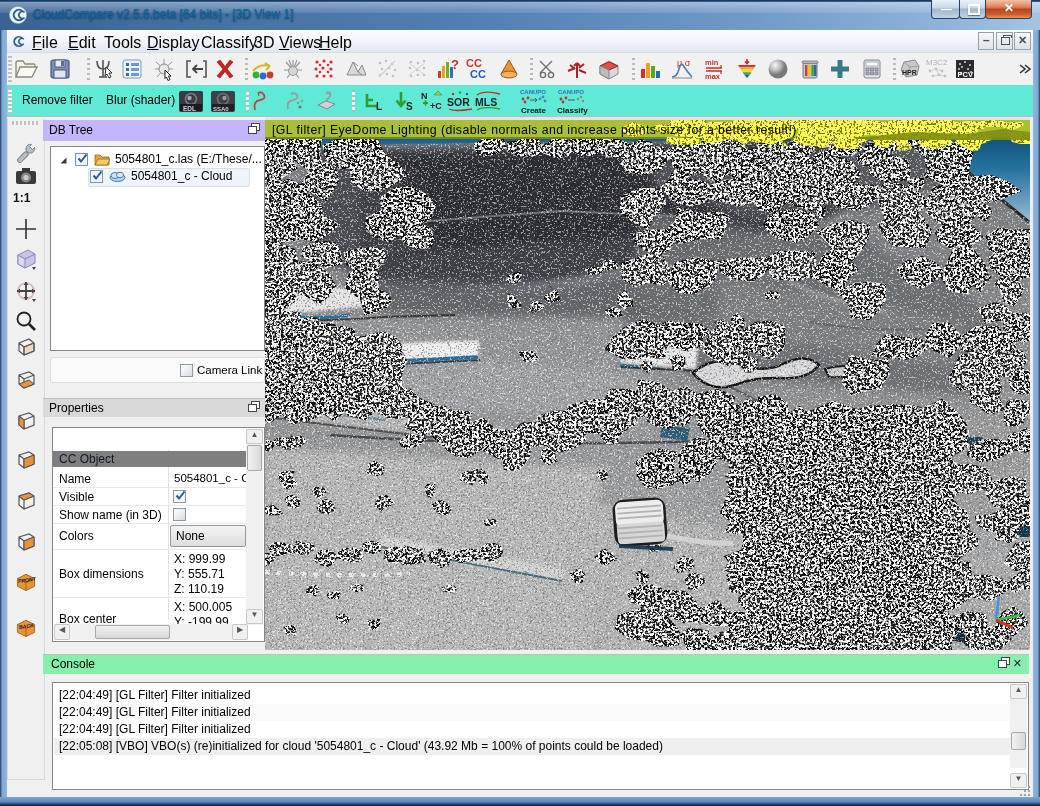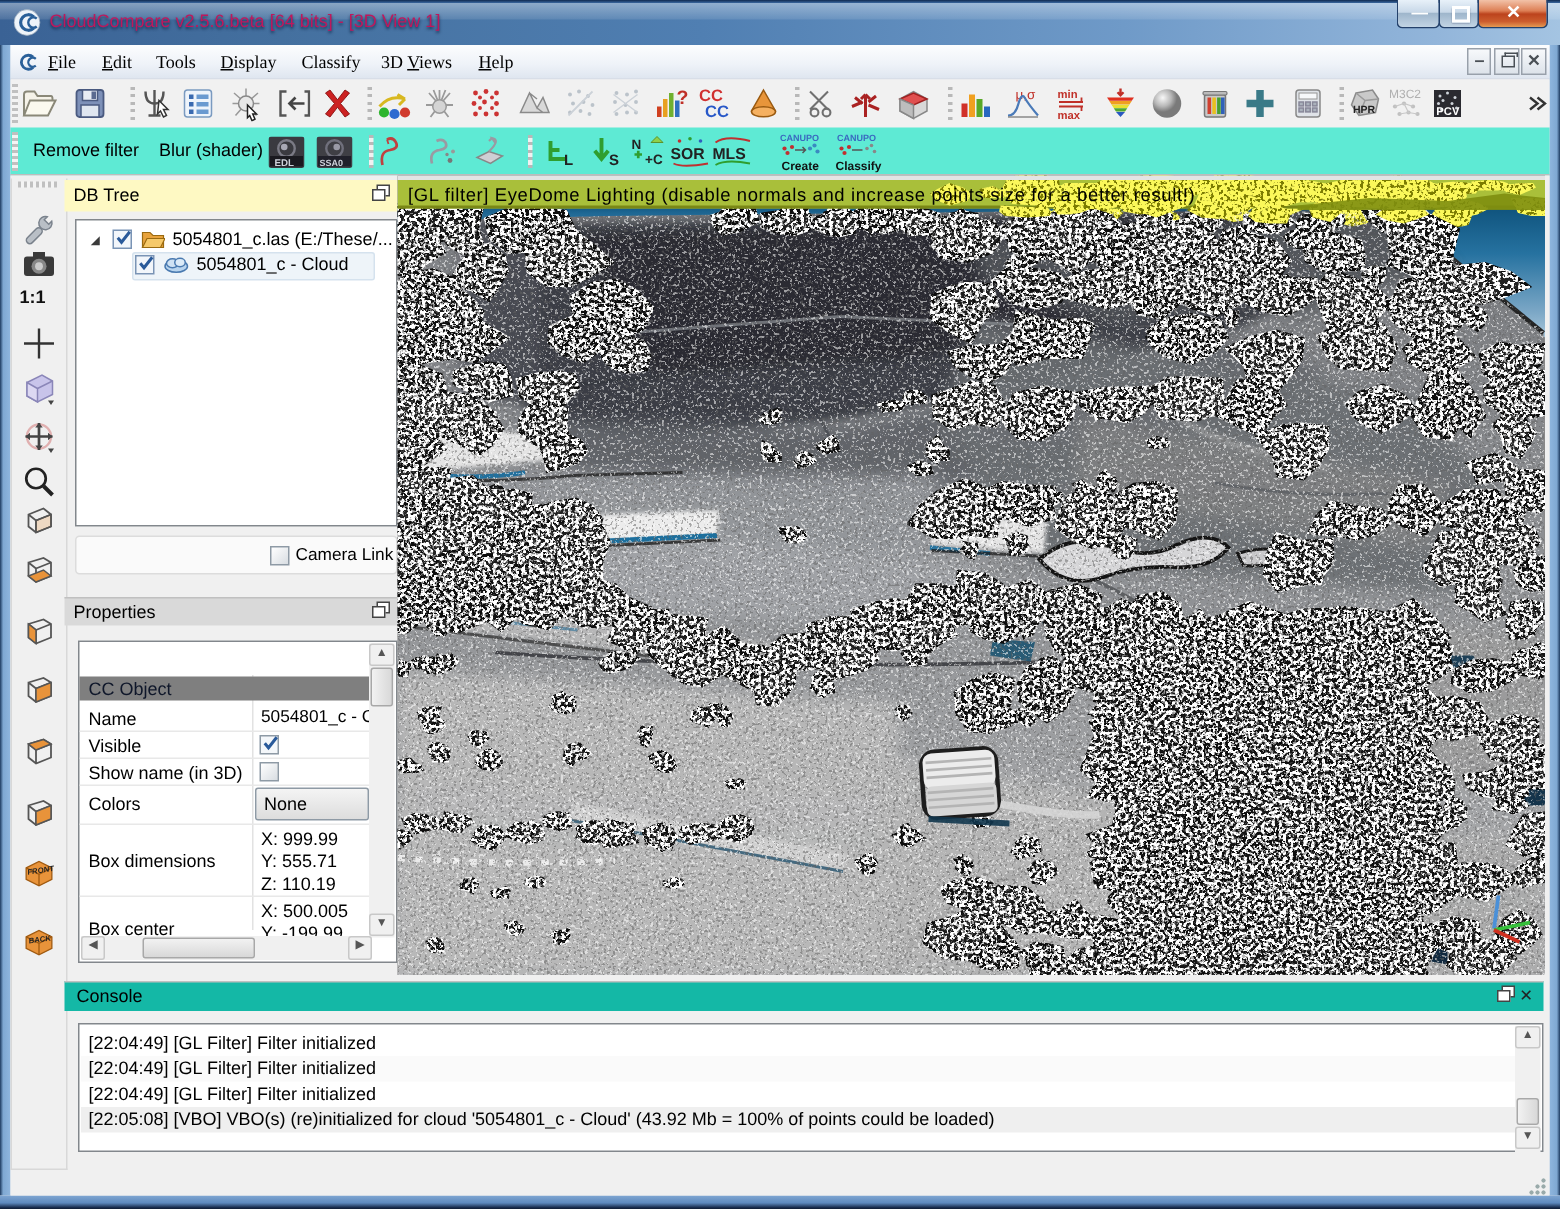--- a/index.html
+++ b/index.html
@@ -6,61 +6,61 @@
 #win{position:absolute;left:0;top:0;width:1040px;height:806px;}
 .abs{position:absolute;}
 
 #titlebar{left:0;top:0;width:1040px;height:30px;
  background:linear-gradient(90deg,#3a6295 0%,#44709f 18%,#507fb2 45%,#6f9ac8 72%,#92b5da 92%,#a4c4e2 100%);}
 #titlebar:before{content:"";position:absolute;left:0;top:0;width:100%;height:13px;background:linear-gradient(180deg,rgba(255,255,255,.42),rgba(255,255,255,.10));}
 #titlebar:after{content:"";position:absolute;left:0;top:0;width:100%;height:2px;background:linear-gradient(180deg,#102a50,#3a68a0);}
 #borderL{left:0;top:30px;width:7px;height:767px;background:linear-gradient(90deg,#1d3a5f,#7fa8d2 30%,#8fb6de);}
 #borderR{left:1033px;top:30px;width:7px;height:767px;background:linear-gradient(90deg,#8fb6de,#7fa8d2 70%,#1d3a5f);}
 #borderB{left:0;top:797px;width:1040px;height:9px;background:linear-gradient(180deg,#7fa6d2,#5d89bd 55%,#16294a 90%,#101d33);}
-#titletext{left:33px;top:7px;color:#be185d;font-size:12px;text-shadow:0 1px 2px rgba(10,30,60,.8);}
+#titletext{left:33px;top:7px;color:#0369a1;font-size:12px;text-shadow:0 1px 2px rgba(10,30,60,.8);}
 #applogo{left:9px;top:6px;width:19px;height:18px;}
 
 .capbtn{top:0;height:19px;border:1px solid #24416b;border-top:none;box-sizing:border-box;background:linear-gradient(180deg,#e8f1f9 0%,#c8d8e8 45%,#9fb6cc 50%,#c2d4e4 100%);border-radius:0 0 4px 4px;}
 #btnmin{left:931px;width:29px;}
 #btnmax{left:959px;width:27px;}
 #btnclose{left:985px;width:47px;background:linear-gradient(180deg,#f2c2a8 0%,#dd7f55 40%,#bc431d 52%,#cc5d2e 80%,#e59a52 100%);}
 .capglyph{position:absolute;color:#fff;font-weight:bold;}
 
 #menubar{left:7px;top:30px;width:1026px;height:23px;background:linear-gradient(180deg,#fcfdfe,#eef2f8 60%,#dfe6f0);border-bottom:1px solid #d8dee8;box-sizing:border-box;}
-.menu{position:absolute;top:4px;font-size:12px;color:#000;font-family:Liberation Serif, serif;}
+.menu{position:absolute;top:4px;font-size:16px;color:#000;}
 .menu u{text-decoration:underline;}
 
 .mdibtn{position:absolute;top:2px;width:17px;height:18px;background:linear-gradient(180deg,#f7f9fb,#dde3ea);border:1px solid #98a0aa;box-sizing:border-box;}
 
 #tb1{left:7px;top:53px;width:1026px;height:32px;background:#f1f1f1;}
 #tb2{left:7px;top:85px;width:1026px;height:32px;background:#5eead4;border-bottom:1px solid #bdbdbd;box-sizing:border-box;}
 .tsep{position:absolute;top:5px;width:3px;height:22px;background-image:repeating-linear-gradient(180deg,#b8b8b8 0 2px,#f1f1f1 2px 5px);}
 .handle{position:absolute;top:3px;width:4px;height:26px;background-image:repeating-linear-gradient(180deg,#c0c0c0 0 2px,#f4f4f4 2px 4px);}
 .ticon{position:absolute;top:4px;width:24px;height:24px;}
 .tbtnlabel{position:absolute;top:8px;font-size:12px;color:#000;}
 
 #client{left:7px;top:117px;width:1026px;height:680px;background:#f0f0f0;}
 
 #sidebar{position:absolute;left:0px;top:2px;width:36px;height:660px;border:1px solid #d8d8d8;border-top:none;}
 .sicon{position:absolute;left:6px;width:24px;height:24px;}
 
 .docktitle{position:absolute;font-size:12px;color:#000;}
 .floatbtn{position:absolute;width:9px;height:8px;border:1px solid #444;box-sizing:border-box;background:#fff;box-shadow:3px -3px 0 -1px #fff,3px -3px 0 0 #444;}
 .sunken{position:absolute;background:#fff;border:1px solid #82878c;box-sizing:border-box;}
 
-#dbtitle{left:36px;top:3px;width:222px;height:21px;background:#fef9c3;}
+#dbtitle{left:36px;top:3px;width:222px;height:21px;background:#c4b5fd;}
 #dbtree{left:43px;top:29px;width:215px;height:205px;}
 #camlink{left:43px;top:240px;width:215px;height:26px;background:#fafafa;border:1px solid #dcdcdc;border-radius:3px;box-sizing:border-box;}
 
 #proptitle{left:36px;top:281px;width:222px;height:19px;background:#d9d9d9;border-top:1px solid #c0c0c0;box-sizing:border-box;}
 #proptable{left:45px;top:310px;width:213px;height:215px;}
 .prow{position:absolute;left:1px;font-size:12px;color:#000;}
 
-#contitle{left:36px;top:537px;width:986px;height:20px;background:#14b8a6;border-top:1px solid #c0c0c0;box-sizing:border-box;}
-#conbox{left:45px;top:565px;width:977px;height:86px;}
+#contitle{left:36px;top:537px;width:986px;height:20px;background:#86efac;border-top:1px solid #c0c0c0;box-sizing:border-box;}
+#conbox{left:45px;top:565px;width:977px;height:108px;}
 .cline{position:absolute;left:1px;width:959px;height:17px;font-size:12px;color:#000;padding-left:5px;box-sizing:border-box;line-height:17px;white-space:nowrap;}
 
 #view3d{left:258px;top:0px;width:765px;height:533px;background:#888;}
 
 .sbtrack{position:absolute;background:#f0f0f0;}
 .sbthumb{position:absolute;background:linear-gradient(90deg,#f2f2f2,#d8d8d8);border:1px solid #a8a8a8;box-sizing:border-box;border-radius:2px;}
 .sbbtn{position:absolute;background:#f0f0f0;border:1px solid #c8c8c8;box-sizing:border-box;border-radius:2px;font-size:8px;color:#555;text-align:center;}
 .cb{position:absolute;width:13px;height:13px;background:#fff;border:1px solid #8e9aa5;box-sizing:border-box;}
 </style></head>
 <body>

